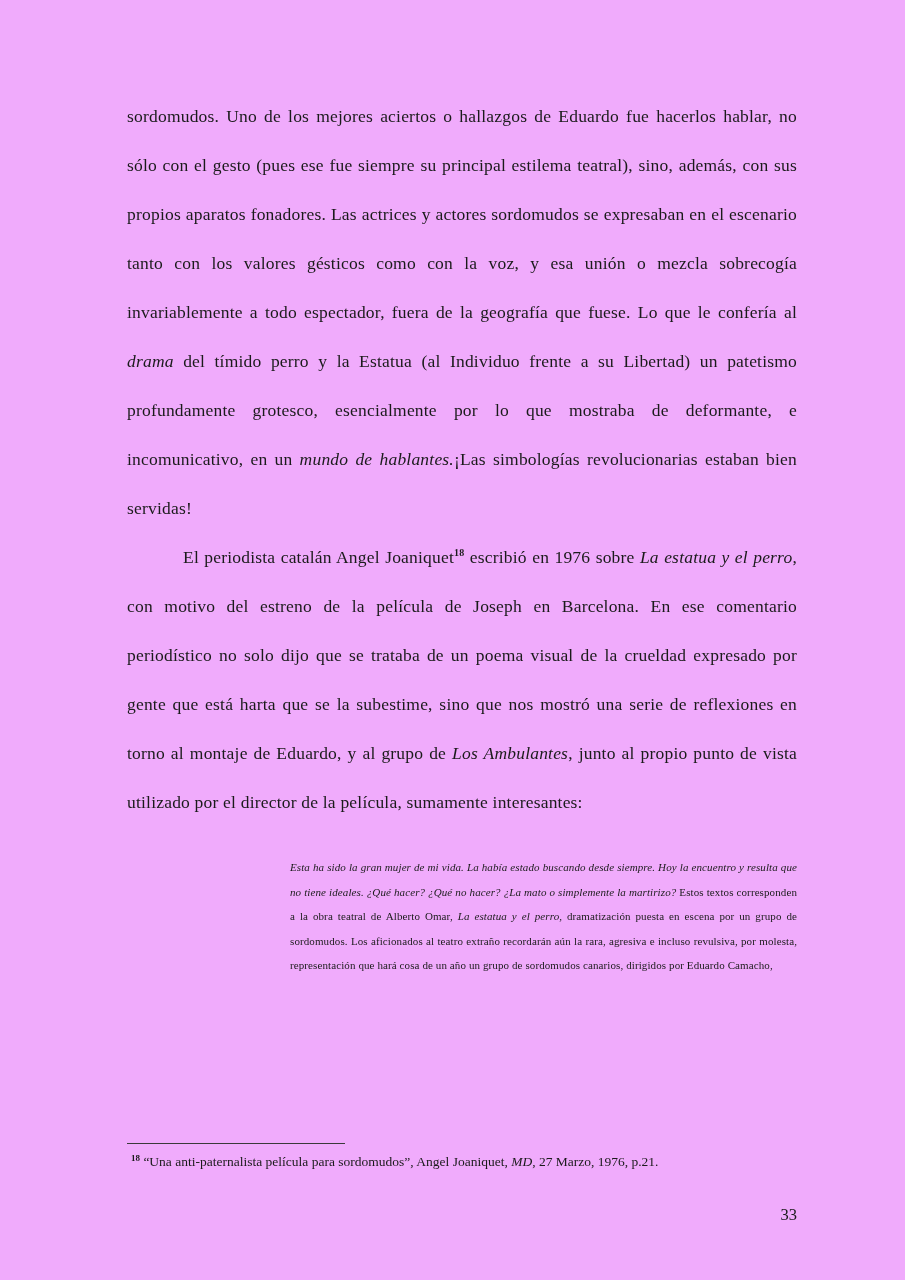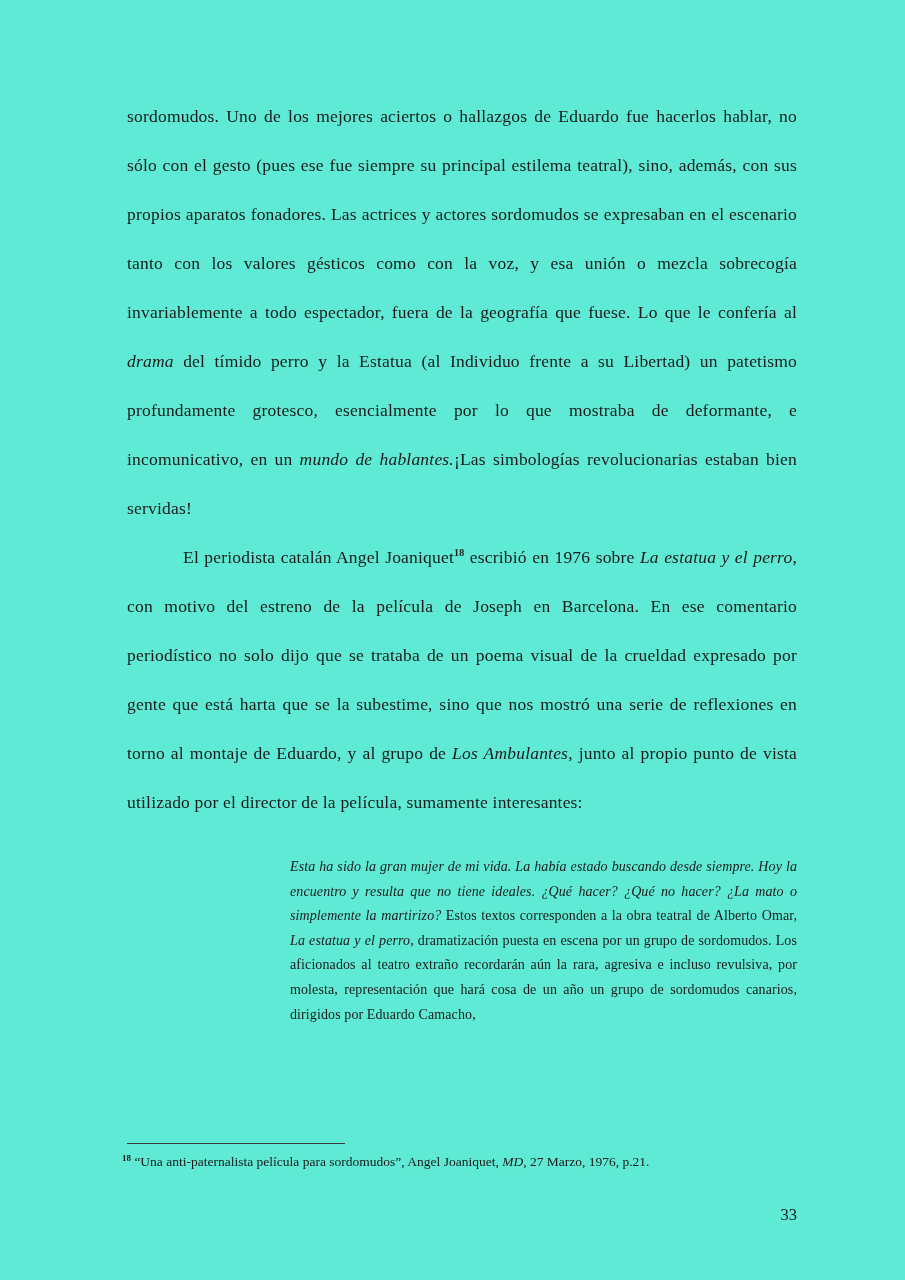--- a/index.html
+++ b/index.html
@@ -4,21 +4,21 @@
 <style>
   html, body {
     margin: 0;
     padding: 0;
     background: #ffffff;
   }
   .page {
     position: relative;
     width: 905px;
     height: 1280px;
-    background: #5eead4;
+    background: #f0abfc;
     font-family: "Liberation Serif", serif;
     color: #1b1b1b;
     overflow: hidden;
   }
   .content {
     position: absolute;
     left: 127px;
     top: 92px;
     width: 670px;
   }
@@ -34,35 +34,35 @@
   }
   sup {
     font-size: 10px;
     line-height: 0;
     vertical-align: super;
     font-weight: bold;
   }
   .blockquote {
     margin: 28px 16px 0 163px;
     width: 507px;
-    font-size: 14px;
+    font-size: 11px;
     line-height: 24.6px;
     text-align: justify;
     letter-spacing: 0.1px;
   }
   .footnote-rule {
     position: absolute;
     left: 127px;
     top: 1143px;
     width: 218px;
     border-top: 1px solid #3a3a3a;
   }
   .footnote {
     position: absolute;
-    left: 122px;
+    left: 131px;
     top: 1152px;
     width: 670px;
     font-size: 13.5px;
     line-height: 20px;
     text-align: left;
   }
   .footnote sup {
     font-size: 9px;
   }
   .page-number {

